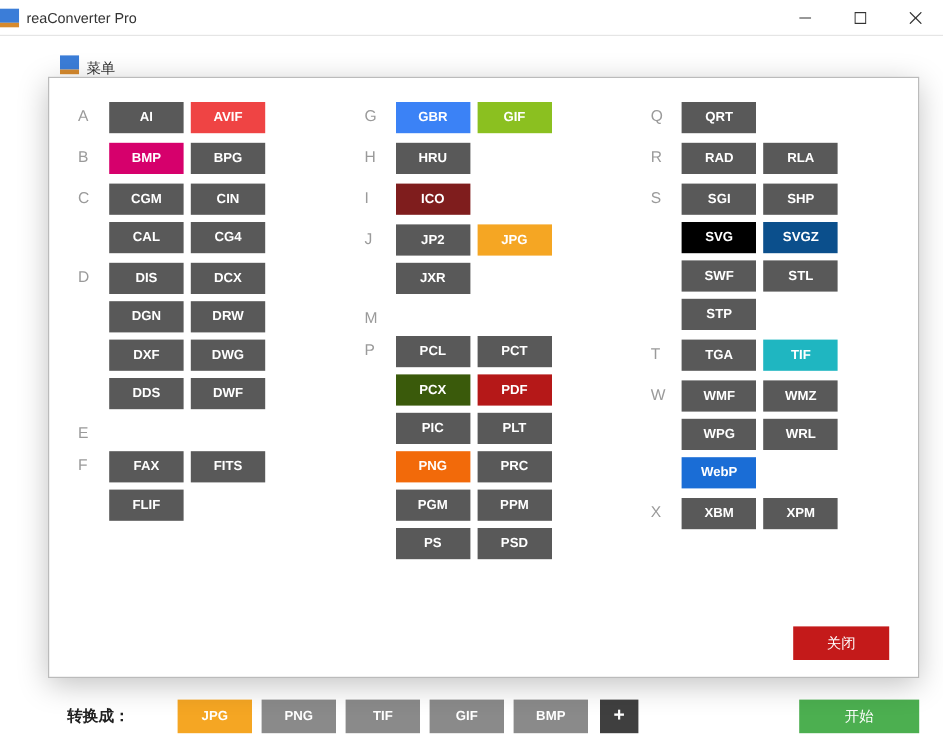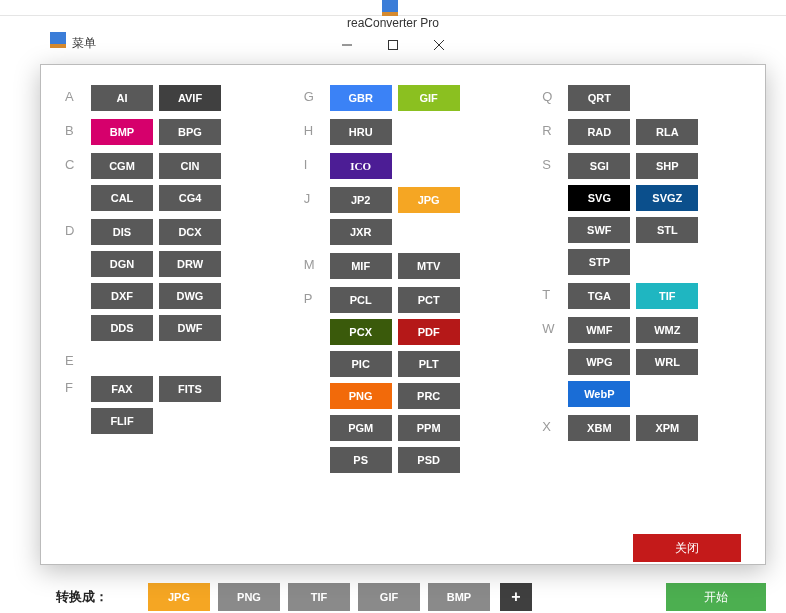--- a/index.html
+++ b/index.html
@@ -1,32 +1,32 @@
 <!DOCTYPE html>
 <html><head>
 <meta charset="utf-8">
 <style>
 * { margin:0; padding:0; box-sizing:border-box; font-family:"Microsoft YaHei","Segoe UI",sans-serif; }
 body { width:786px; height:613px; background:#fff; position:relative; overflow:hidden; }
-.titlebar { height:16px; border-bottom:1px solid #e5e5e5; display:flex; align-items:center; padding:0 0 0 0;flex-direction:column; }
+.titlebar { height:30px; border-bottom:1px solid #e5e5e5; display:flex; align-items:center; padding:0 0 0 0; }
 .titlebar .app-icon { width:16px; height:16px; margin-right:6px; display:inline-block; }
 .titlebar .title { font-size:12px; color:#333; flex:1; }
 .winctl { display:flex; }
 .winctl div { width:46px; height:30px; display:flex; align-items:center; justify-content:center; color:#555; font-size:10px; }
 .menu-row { height:34px; display:flex; align-items:flex-end; padding-left:50px; }
 .menu-row .menu-icon { width:16px; height:16px; margin-right:6px; margin-bottom:2px; }
 .menu-row .menu-label { font-size:12px; color:#333; margin-bottom:-2px; }
 .popup { position:absolute; left:40px; top:64px; right:20px; bottom:48px; background:#fff; border:1px solid #bbb; box-shadow:0 6px 24px rgba(0,0,0,0.25); padding:20px 24px 50px 24px; }
 .columns { display:flex; gap:40px; }
 .col { flex:1; }
 .letter-row { display:flex; align-items:flex-start; margin-bottom:8px; }
 .letter { width:26px; font-size:13px; color:#9a9a9a; padding-top:4px; flex-shrink:0; }
 .fmt-wrap { display:flex; flex-wrap:wrap; gap:6px; max-width:150px; }
 .fmt { width:62px; height:26px; display:flex; align-items:center; justify-content:center; font-size:11px; font-weight:bold; color:#fff; background:#595959; cursor:pointer; }
-.close-btn { position:absolute; right:24px; bottom:2px; width:108px; height:28px; background:#c41a1a; color:#fff; font-size:12px; display:flex; align-items:center; justify-content:center; cursor:pointer; }
+.close-btn { position:absolute; right:24px; bottom:14px; width:80px; height:28px; background:#c41a1a; color:#fff; font-size:12px; display:flex; align-items:center; justify-content:center; cursor:pointer; }
 .bottombar { position:absolute; left:0; right:0; bottom:0; height:32px; display:flex; align-items:center; padding:0 20px 0 56px; gap:10px; background:#fff; }
 .bottombar .lbl { font-size:13px; font-weight:bold; color:#222; margin-right:30px; }
 .bottombar .fmt-b { width:62px; height:28px; display:flex; align-items:center; justify-content:center; font-size:11px; font-weight:bold; color:#fff; }
 .plus { width:32px; height:28px; background:#3f3f3f; color:#fff; display:flex; align-items:center; justify-content:center; font-size:16px; font-weight:bold; cursor:pointer; }
 .start { margin-left:auto; width:100px; height:28px; background:#4caf50; color:#fff; font-size:12px; display:flex; align-items:center; justify-content:center; cursor:pointer; }
 </style>
 </head>
 <body>
 
 <div class="titlebar">
@@ -80,21 +80,21 @@
   <div class="start">开始</div>
 </div>
 
 <div class="popup">
   <div class="columns" id="cols">
       <div class="col">
         <div class="letter-row">
           <div class="letter">A</div>
           <div class="fmt-wrap">
             <div class="fmt">AI</div>
-            <div class="fmt" style="background: #404040;">AVIF</div>
+            <div class="fmt" style="background: #ef4444;">AVIF</div>
           </div>
         </div>
         <div class="letter-row">
           <div class="letter">B</div>
           <div class="fmt-wrap">
             <div class="fmt" style="background: rgb(214, 0, 108);">BMP</div>
             <div class="fmt">BPG</div>
           </div>
         </div>
         <div class="letter-row">
@@ -141,37 +141,33 @@
         </div>
         <div class="letter-row">
           <div class="letter">H</div>
           <div class="fmt-wrap">
             <div class="fmt">HRU</div>
           </div>
         </div>
         <div class="letter-row">
           <div class="letter">I</div>
           <div class="fmt-wrap">
-            <div class="fmt" style="background: #4c1d95; font-family: Liberation Serif, serif;">ICO</div>
+            <div class="fmt" style="background: #7f1d1d;">ICO</div>
           </div>
         </div>
         <div class="letter-row">
           <div class="letter">J</div>
           <div class="fmt-wrap">
             <div class="fmt">JP2</div>
             <div class="fmt" style="background: rgb(245, 166, 35);">JPG</div>
             <div class="fmt">JXR</div>
           </div>
         </div>
         <div class="letter-row">
           <div class="letter">M</div>
-          <div class="fmt-wrap">
-            <div class="fmt">MIF</div>
-            <div class="fmt">MTV</div>
-          </div>
         </div>
         <div class="letter-row">
           <div class="letter">P</div>
           <div class="fmt-wrap">
             <div class="fmt">PCL</div>
             <div class="fmt">PCT</div>
             <div class="fmt" style="background: rgb(58, 90, 11);">PCX</div>
             <div class="fmt" style="background: rgb(181, 24, 24);">PDF</div>
             <div class="fmt">PIC</div>
             <div class="fmt">PLT</div>

